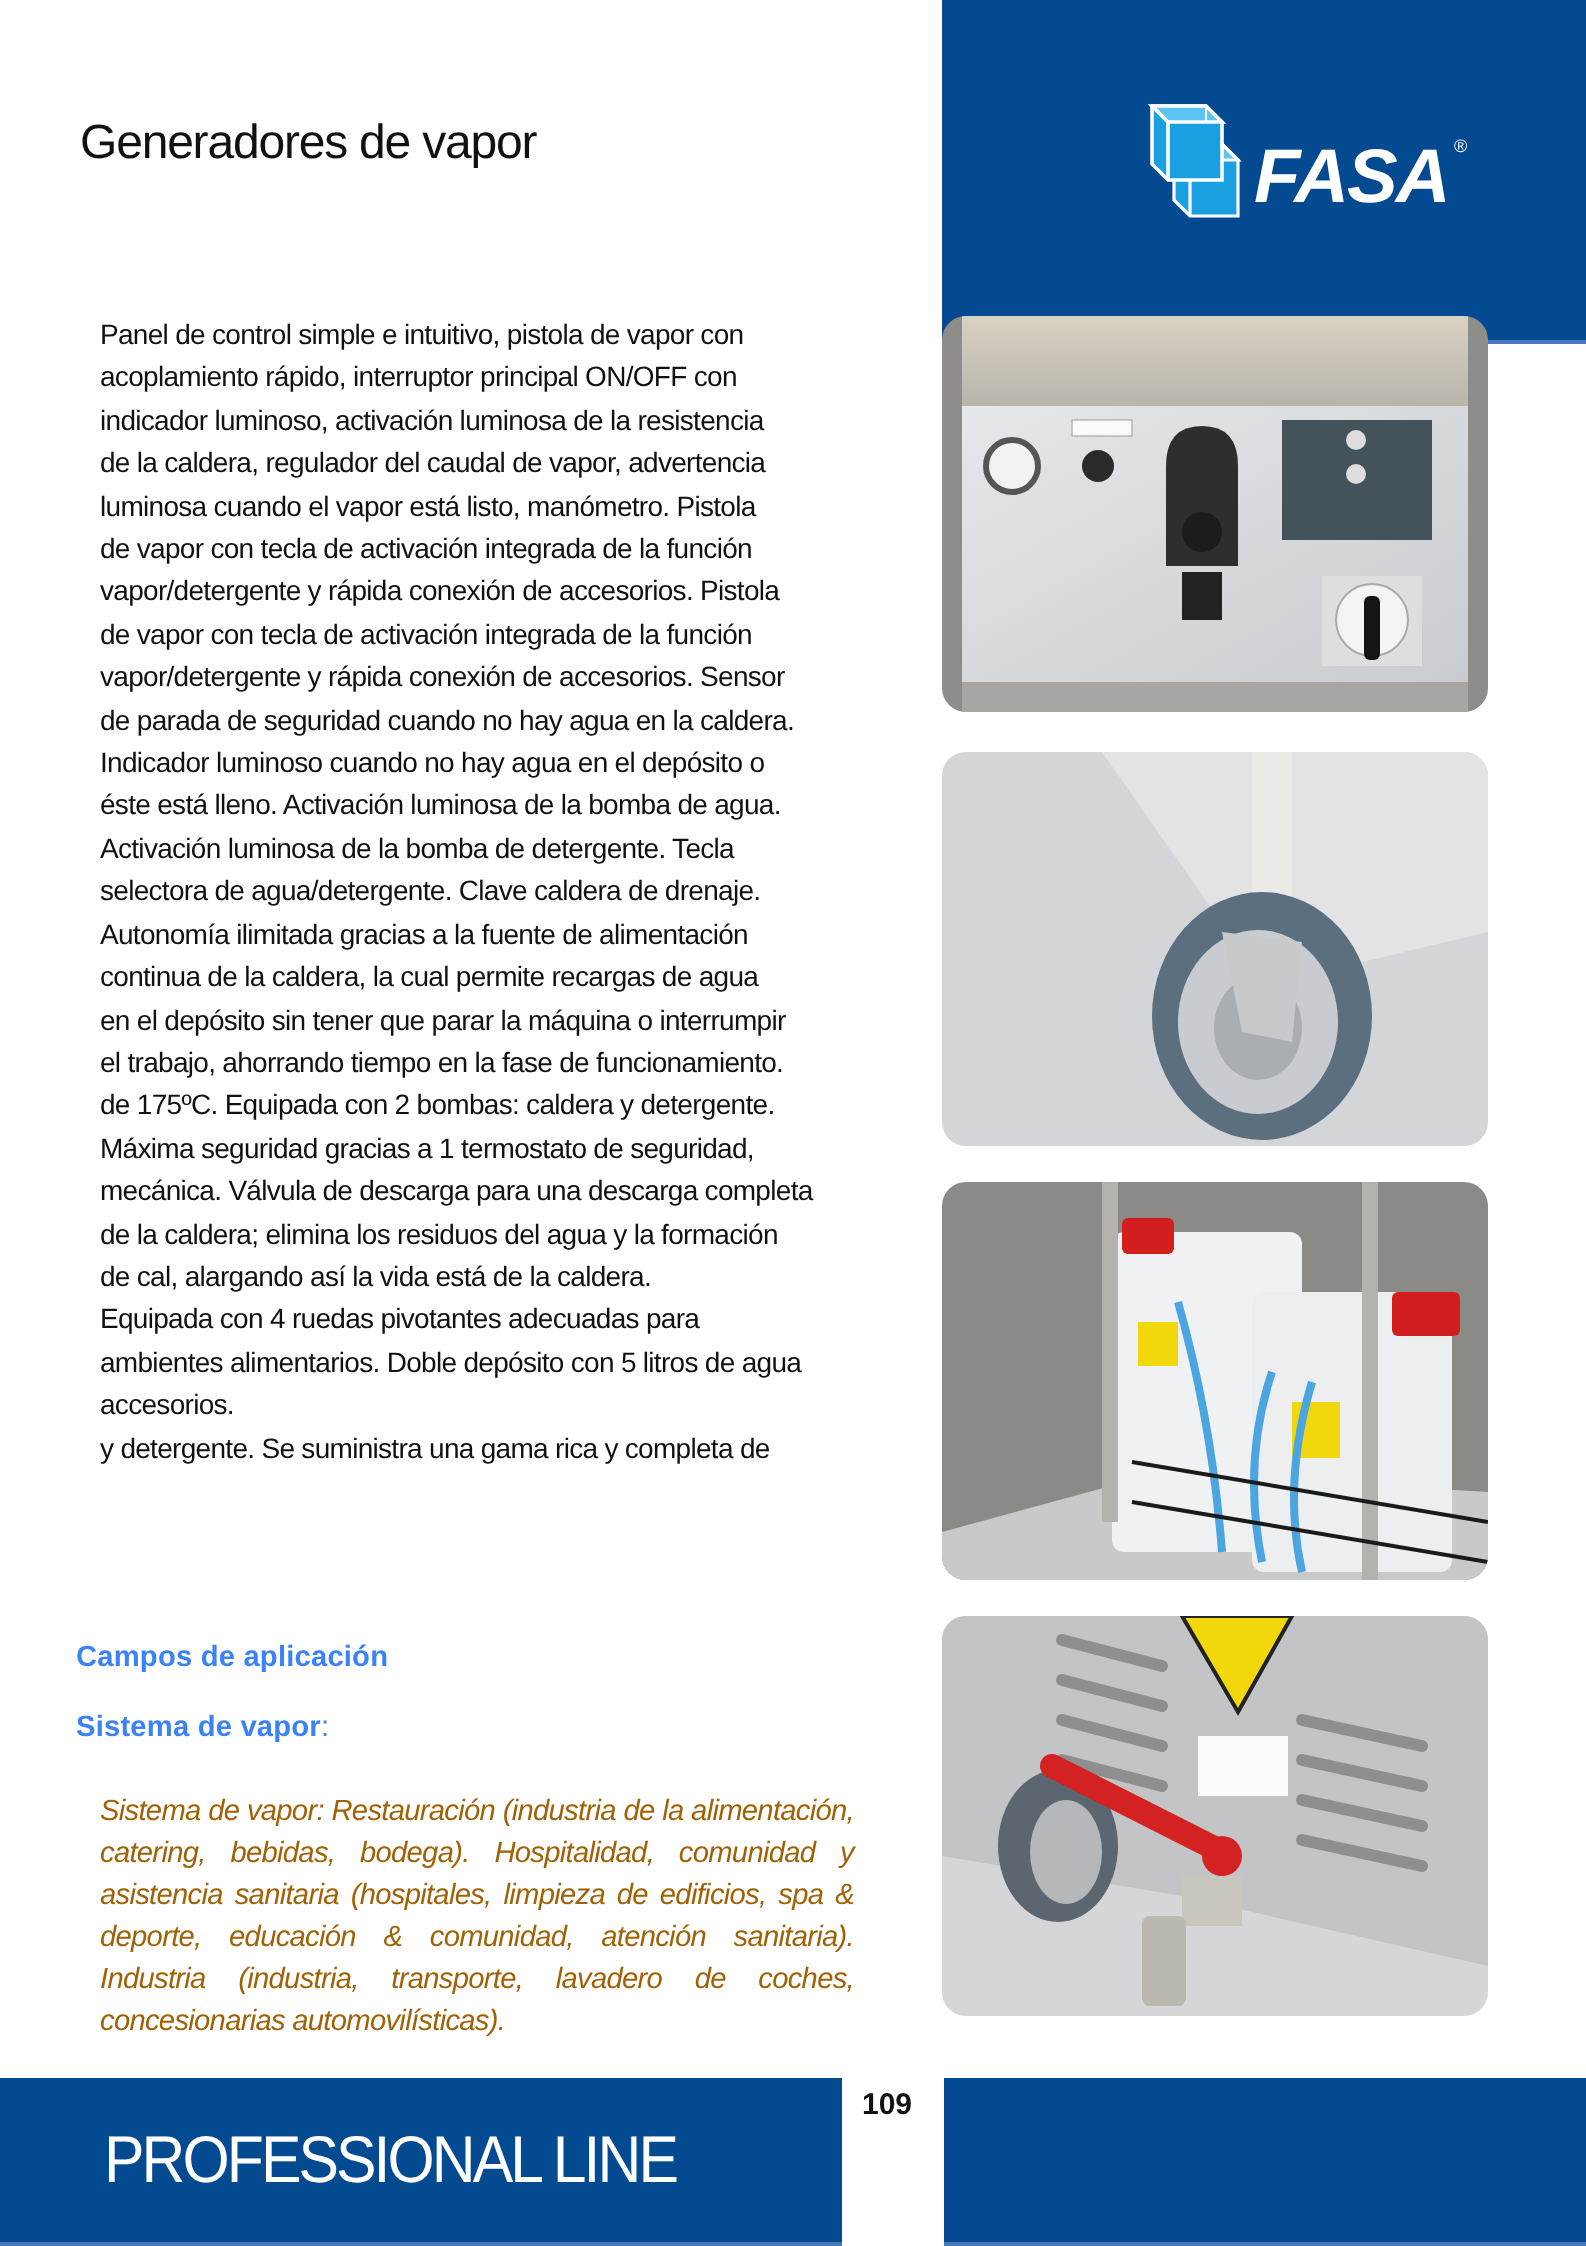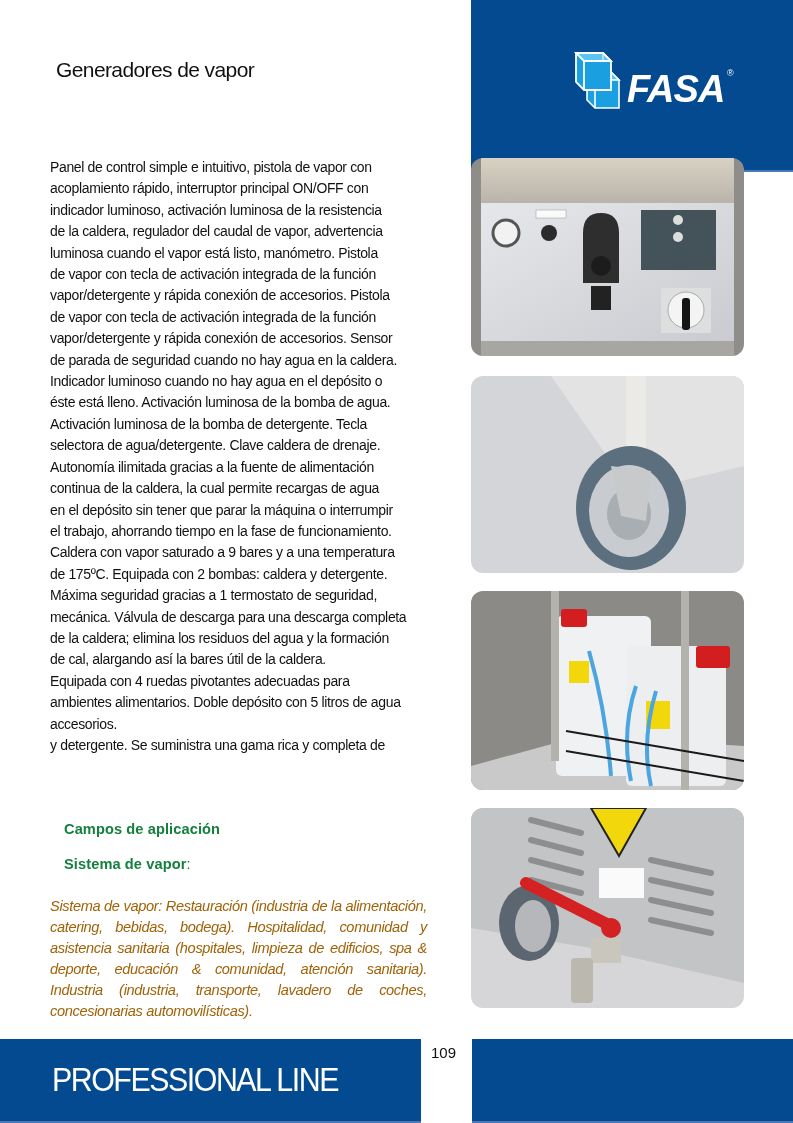--- a/index.html
+++ b/index.html
@@ -1,21 +1,21 @@
 <!DOCTYPE html>
 <html><head>
 <meta charset="utf-8">
 <style>
   * { margin: 0; padding: 0; box-sizing: border-box; }
   html, body { width: 793px; height: 1123px; background: #ffffff; overflow: hidden; }
   body { position: relative; font-family: "Liberation Sans", sans-serif; color: #111; }
 
   .header-title {
-    position: absolute; left: 56px; top: 58px;
-    font-size: 21px; letter-spacing: -0.6px; color: #111;
+    position: absolute; left: 40px; top: 58px;
+    font-size: 24px; letter-spacing: -0.6px; color: #111;
     font-family: "Liberation Sans", sans-serif;
   }
   .brand-block {
     position: absolute; left: 471px; top: 0; width: 322px; height: 172px;
     background: #034a91; border-bottom: 2px solid #4a78b8;
   }
   .logo { position: absolute; left: 102px; top: 50px; width: 170px; height: 62px; }
   .logo-text {
     position: absolute; left: 54px; top: 20px;
     font-family: "Liberation Sans", sans-serif; font-weight: bold; font-style: italic;
@@ -26,21 +26,21 @@
   }
 
   .body-text {
     position: absolute; left: 50px; top: 157px; width: 345px;
     font-size: 14px; line-height: 21.4px; color: #111;
     letter-spacing: -0.35px;
   }
   .body-text p { white-space: nowrap; }
 
   .section-heading {
-    position: absolute; left: 64px; font-weight: bold; font-size: 14.6px; color: #15803d;
+    position: absolute; left: 38px; font-weight: bold; font-size: 14.6px; color: #3b82f6;
     letter-spacing: 0.1px;
   }
   .apps-text {
     position: absolute; left: 50px; top: 896px; width: 377px;
     font-size: 14.6px; line-height: 21px; text-align: justify; color: #a16207;
     letter-spacing: -0.35px;
     font-style: italic;
   }
 
   .photo {
@@ -50,21 +50,21 @@
 
   .footer-left {
     position: absolute; left: 0; top: 1039px; width: 421px; height: 84px;
     background: #034a91; border-bottom: 2px solid #4a78b8; padding-left: 40px;
   }
   .footer-label {
     position: absolute; left: 52px; top: 22px; font-size: 33px; color: #ffffff;
     letter-spacing: -1.6px; font-family: "Liberation Sans", sans-serif; transform: scaleX(0.92); transform-origin: left;
   }
   .page-number {
-    position: absolute; left: 431px; top: 1044px; font-size: 15px; font-weight: normal; color: #111;
+    position: absolute; left: 431px; top: 1044px; font-size: 15px; font-weight: bold; color: #111;
   }
   .footer-right {
     position: absolute; left: 472px; top: 1039px; width: 321px; height: 84px;
     background: #034a91; border-bottom: 2px solid #4a78b8;
   }
 </style>
 </head>
 <body>
 
 <div class="header-title">Generadores de vapor</div>
@@ -99,26 +99,25 @@
   <p>vapor/detergente y rápida conexión de accesorios. Sensor</p>
   <p>de parada de seguridad cuando no hay agua en la caldera.</p>
   <p>Indicador luminoso cuando no hay agua en el depósito o</p>
   <p>éste está lleno. Activación luminosa de la bomba de agua.</p>
   <p>Activación luminosa de la bomba de detergente. Tecla</p>
   <p>selectora de agua/detergente. Clave caldera de drenaje.</p>
   <p>Autonomía ilimitada gracias a la fuente de alimentación</p>
   <p>continua de la caldera, la cual permite recargas de agua</p>
   <p>en el depósito sin tener que parar la máquina o interrumpir</p>
   <p>el trabajo, ahorrando tiempo en la fase de funcionamiento.</p>
-  <p>Caldera con vapor saturado a 9 bares y a una temperatura</p>
   <p>de 175ºC. Equipada con 2 bombas: caldera y detergente.</p>
   <p>Máxima seguridad gracias a 1 termostato de seguridad,</p>
   <p>mecánica. Válvula de descarga para una descarga completa</p>
   <p>de la caldera; elimina los residuos del agua y la formación</p>
-  <p>de cal, alargando así la bares útil de la caldera.</p>
+  <p>de cal, alargando así la vida está de la caldera.</p>
   <p>Equipada con 4 ruedas pivotantes adecuadas para</p>
   <p>ambientes alimentarios. Doble depósito con 5 litros de agua</p>
   <p>accesorios.</p>
   <p>y detergente. Se suministra una gama rica y completa de</p>
 </div>
 
 <div class="section-heading" style="top:821px;">Campos de aplicación</div>
 <div class="section-heading" style="top:856px;text-align:center;">
   <span>Sistema de vapor</span><span style="font-weight:normal">:</span>
 </div>

